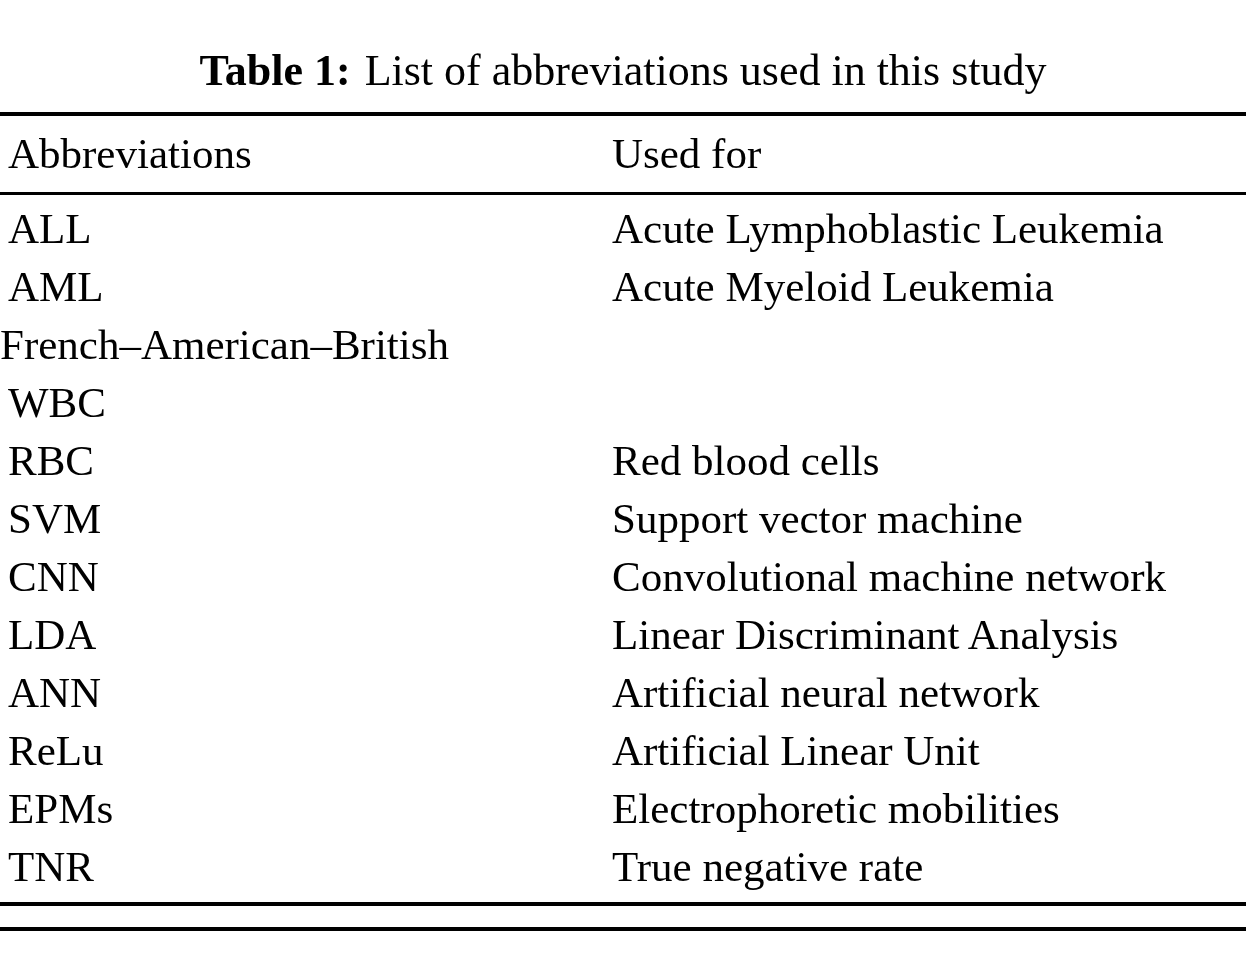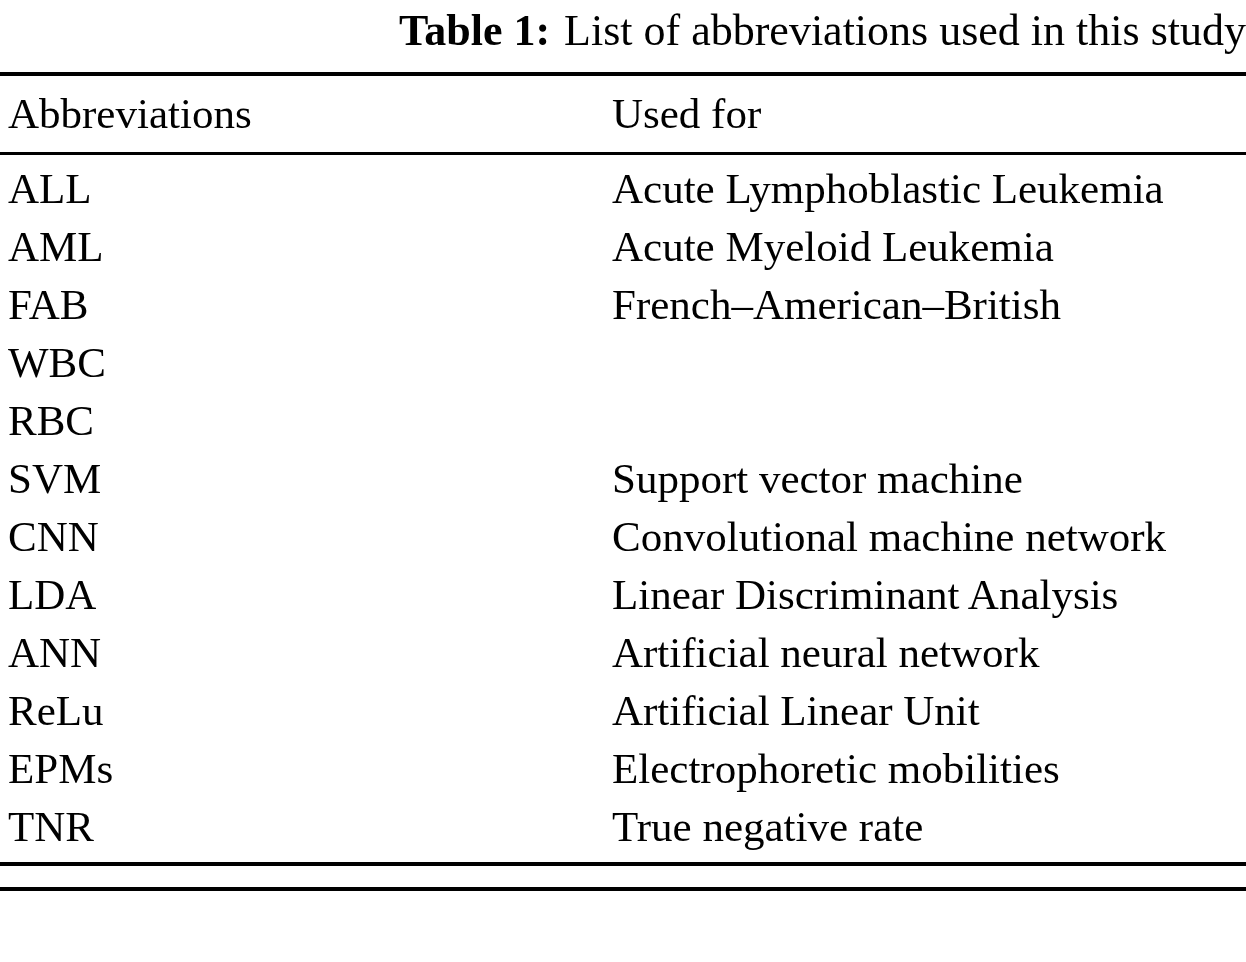--- a/index.html
+++ b/index.html
@@ -11,25 +11,26 @@
     position: relative;
     width: 1246px;
     height: 962px;
     background: #ffffff;
     color: #000000;
     font-family: "Liberation Serif", "DejaVu Serif", serif;
     box-sizing: border-box;
     overflow: hidden;
   }
   .caption {
-    text-align: right;
+    text-align: center;
     font-size: 44px;
     padding-top: 6px;
     line-height: 50px;
     white-space: nowrap;
+    margin-top: 40px;
   }
   .caption .caption-label {
     font-weight: bold;
     margin-right: 14px;
   }
   .rule {
     border: none;
     background: #000000;
     height: 3px;
     margin: 0;
@@ -97,28 +98,28 @@
   <div class="body-rows">
     <div class="row">
       <div class="col1">ALL</div>
       <div class="col2">Acute Lymphoblastic Leukemia</div>
     </div>
     <div class="row">
       <div class="col1">AML</div>
       <div class="col2">Acute Myeloid Leukemia</div>
     </div>
     <div class="row">
-      <div class="col1">FAB</div>
       <div class="col2">French–American–British</div>
     </div>
     <div class="row">
       <div class="col1">WBC</div>
     </div>
     <div class="row">
       <div class="col1">RBC</div>
+      <div class="col2">Red blood cells</div>
     </div>
     <div class="row">
       <div class="col1">SVM</div>
       <div class="col2">Support vector machine</div>
     </div>
     <div class="row">
       <div class="col1">CNN</div>
       <div class="col2">Convolutional machine network</div>
     </div>
     <div class="row">

